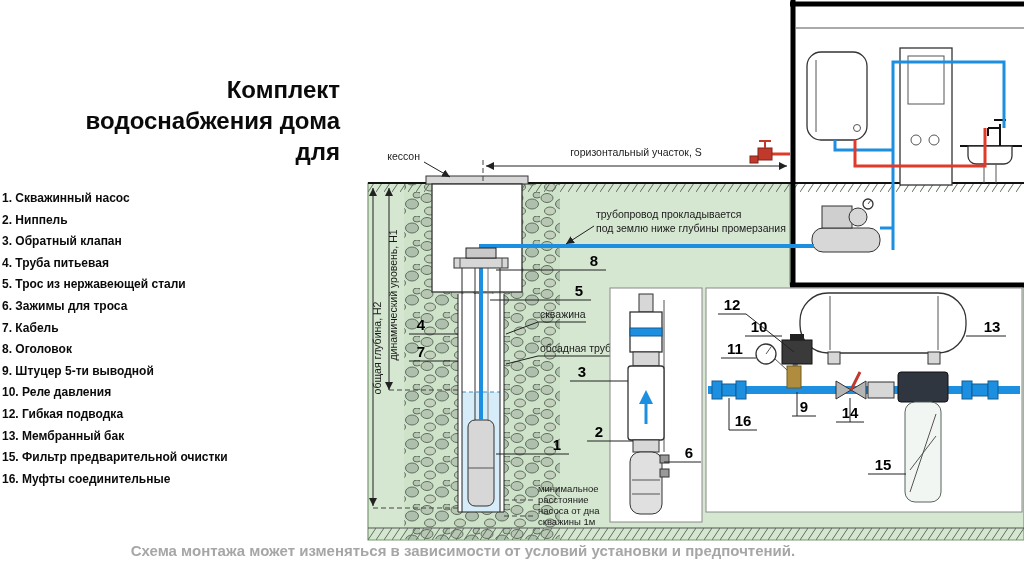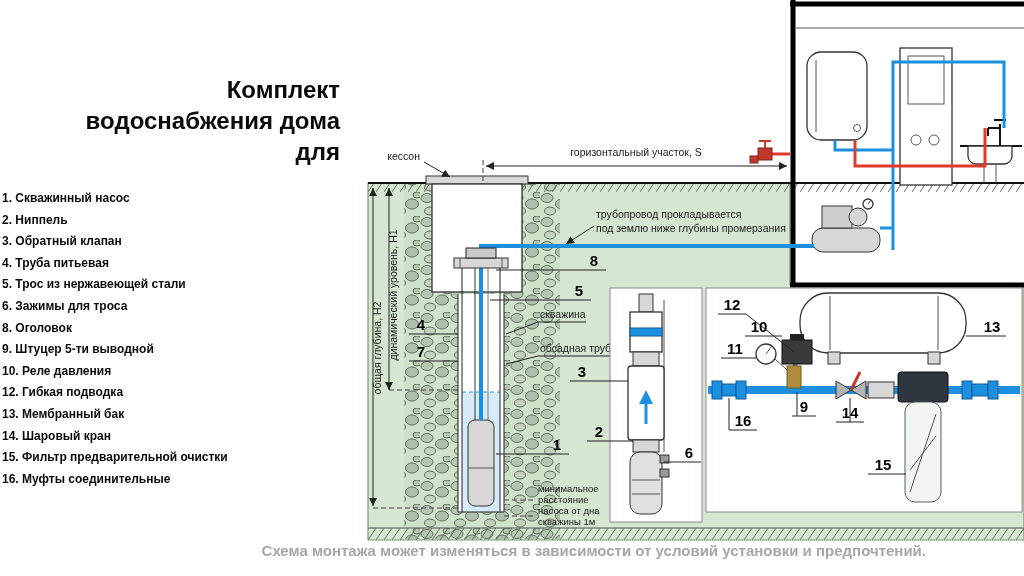--- a/index.html
+++ b/index.html
@@ -3,21 +3,21 @@
 <meta charset="utf-8">
 <style>
   html,body{margin:0;padding:0;background:#fff}
   #page{position:relative;width:1024px;height:576px;overflow:hidden;background:#fff;
         font-family:"Liberation Sans",sans-serif}
   #diagram{position:absolute;left:0;top:0}
   .title{position:absolute;left:0;top:74px;width:340px;text-align:right;
          font-weight:bold;font-size:24px;line-height:31px;color:#0a0a0a}
   .parts{position:absolute;left:2px;top:188px;width:366px;font-weight:bold;
          font-size:12px;line-height:21.6px;color:#0a0a0a;white-space:nowrap}
-  .footer{position:absolute;left:0;top:542px;width:926px;text-align:right;
+  .footer{position:absolute;left:0;top:542px;width:926px;text-align:center;
           font-weight:bold;font-size:15px;color:#a6a6a6}
   
   .ground{fill:var(--ground_green,#d5e7d1);stroke:#77996f;stroke-width:1.2}
   .ln{stroke:#222;stroke-width:1;fill:none}
   .ln2{stroke:#111;stroke-width:2;fill:none}
   .thin{stroke:#555;stroke-width:1;fill:none}
   .dash{stroke:#444;stroke-width:1;stroke-dasharray:5 3;fill:none}
   .dashb{stroke:#3f8fc9;stroke-width:1;stroke-dasharray:4 3;fill:none}
   .wall{stroke:#000;stroke-width:5;fill:none}
   .wht{fill:#fff;stroke:#333;stroke-width:1.3}
@@ -43,26 +43,26 @@
     <div>для</div>
   </div>
 
   <div class="parts">
     <div>1. Скважинный насос</div>
     <div>2. Ниппель</div>
     <div>3. Обратный клапан</div>
     <div>4. Труба питьевая</div>
     <div>5. Трос из нержавеющей стали</div>
     <div>6. Зажимы для троса</div>
+    <div>7. Кабель</div>
     <div>8. Оголовок</div>
     <div>9. Штуцер 5-ти выводной</div>
     <div>10. Реле давления</div>
     <div>12. Гибкая подводка</div>
     <div>13. Мембранный бак</div>
-    <div>14. Шаровый кран</div>
     <div>15. Фильтр предварительной очистки</div>
     <div>16. Муфты соединительные</div>
   </div>
 
   <svg id="diagram" width="1024" height="576" viewBox="0 0 1024 576">
     <defs>
       <pattern id="stones" width="30" height="24" patternUnits="userSpaceOnUse">
         <rect width="30" height="24" fill="#cfe2ca"></rect>
         <ellipse cx="7" cy="6" rx="6" ry="4.5" fill="#b7c6b2" stroke="#5d705c"></ellipse>
         <ellipse cx="22" cy="12" rx="6.5" ry="5" fill="#aebfae" stroke="#5d705c"></ellipse>

